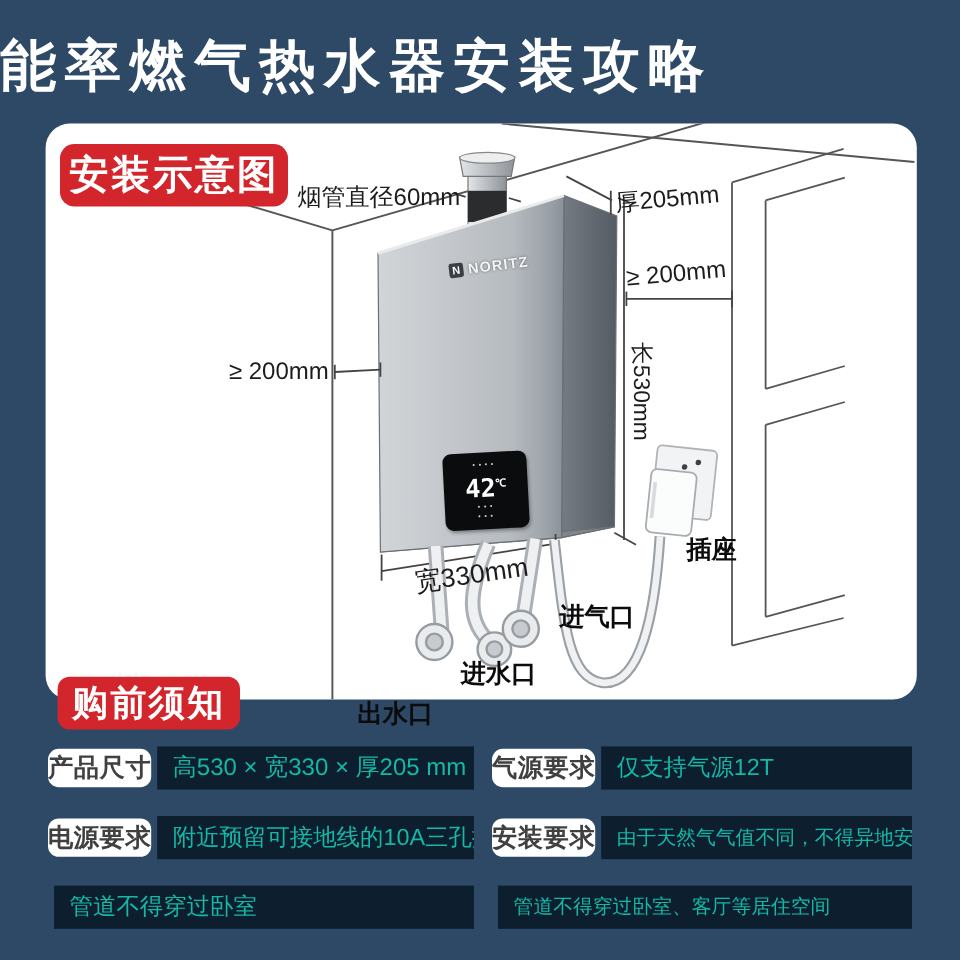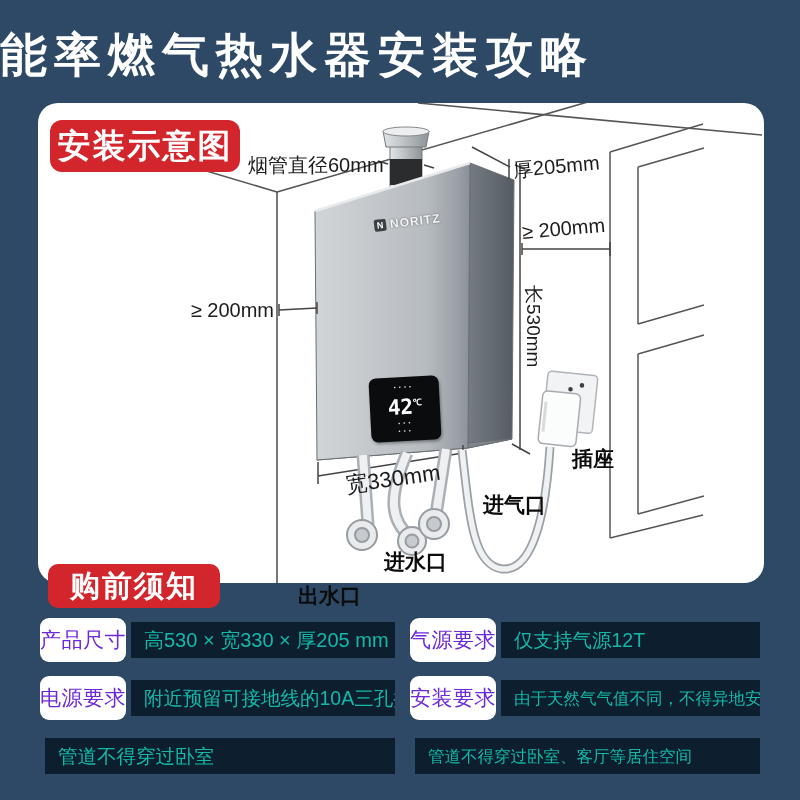--- a/index.html
+++ b/index.html
@@ -22,38 +22,38 @@
   }
   .badge {
     position:absolute; background:#d2252c; color:#ffffff; font-weight:800;
     display:flex; align-items:center; justify-content:center; white-space:nowrap;
   }
   .badge-install {
     left:12px; top:17px; width:190px; height:52px; border-radius:12px;
     font-size:33px; letter-spacing:2px; z-index:5;
   }
   .badge-notice {
-    left:48px; top:564px; width:172px; height:44px; border-radius:10px;
+    left:48px; top:564px; width:152px; height:44px; border-radius:10px;
     font-size:30px; letter-spacing:2px; z-index:5;
   }
   .diagram-svg { position:absolute; left:0; top:0; width:726px; height:480px; }
   
   .dlabel {
     position:absolute; color:#1c1c1c; font-size:20px; font-weight:500;
     white-space:nowrap; line-height:24px;
   }
   .dlabel.port { font-weight:800; color:#0b0b0b; font-size:21px; }
   .lbl-flue        { left:210px; top:50px;  width:134px; text-align:right; }
   .lbl-depth       { left:474px; top:55px;  transform:rotate(-5deg); transform-origin:left top; }
   .lbl-clear-right { left:483px; top:117px; transform:rotate(-5deg); transform-origin:left top; }
   .lbl-height      { left:507px; top:182px; transform:rotate(90deg);  transform-origin:left top; font-size:19px; }
   .lbl-clear-left  { left:148px; top:195px; width:88px; text-align:right; }
   .lbl-width       { left:306px; top:371px; transform:rotate(-8deg); transform-origin:left top; font-size:22px; }
   .lbl-socket      { left:534px; top:344px; }
-  .lbl-gas         { left:428px; top:390px;padding-left:17px; }
+  .lbl-gas         { left:428px; top:400px; }
   .lbl-outlet      { left:260px; top:437px;margin-top:44px; }
   .lbl-inlet       { left:346px; top:447px; }
   
   .brand {
     position:absolute; left:336px; top:112px; transform:rotate(-7deg);
     display:flex; align-items:center; gap:4px; z-index:3;
   }
   .brand-mark {
     width:12px; height:12px; background:#3a3f44; border-radius:2px;
     color:#fff; font-size:9px; font-weight:800; line-height:12px; text-align:center;
@@ -73,22 +73,22 @@
                font-family:"DejaVu Sans Mono",monospace; line-height:22px; }
   .disp-temp sup { font-size:9px; }
   
   .notice-table {
     position:absolute; left:40px; top:618px; width:720px;
     display:grid; grid-template-columns:355px 350px; column-gap:15px;
     grid-template-rows:repeat(3,44px); row-gap:14px; grid-auto-flow:column;
   }
   .nrow { display:flex; align-items:center; }
   .nlabel {
-    width:86px; height:44px; background:#ffffff; border-radius:9px;
-    color:#6d28d9; font-size:21px; font-weight:400;
+    width:86px; height:32px; background:#ffffff; border-radius:9px;
+    color:#404040; font-size:21px; font-weight:700;
     display:flex; align-items:center; justify-content:center; flex:none;
     letter-spacing:0.5px;
   }
   .nvalue {
     flex:1; margin-left:5px; height:36px; background:#0d1e2f;
     color:#14b8a6; font-size:19.5px; line-height:36px; padding-left:13px;
     white-space:nowrap; overflow:hidden;
   }
   .nrow:nth-child(1) .nvalue { font-size:20px; }
   .nrow:nth-child(5) .nvalue { font-size:16.5px; }

